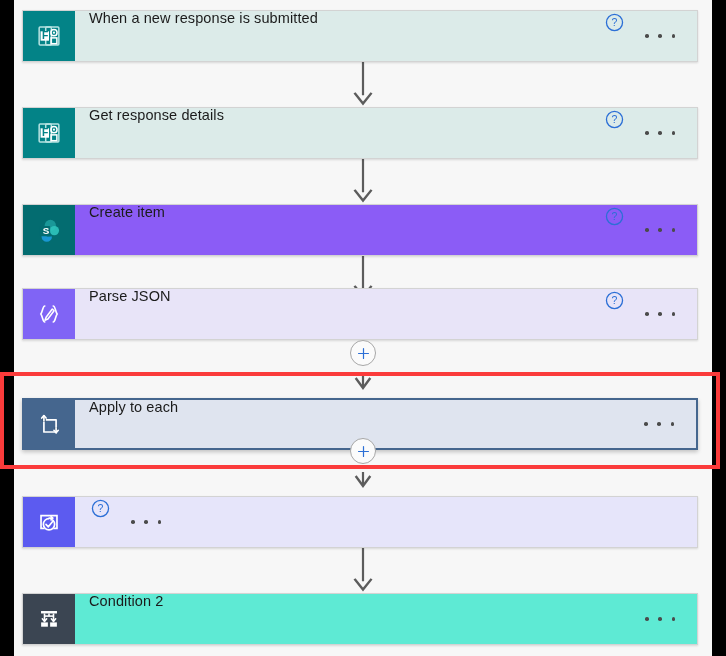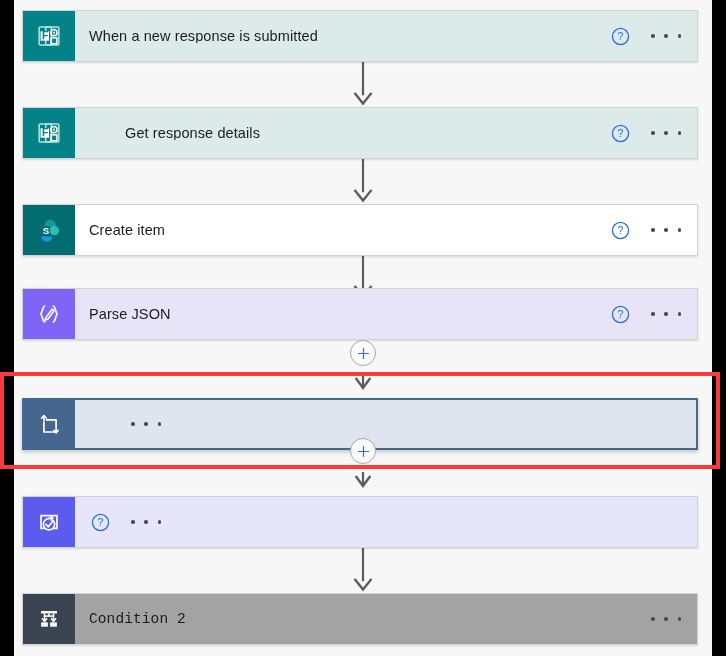--- a/index.html
+++ b/index.html
@@ -49,23 +49,22 @@
     justify-content: center;
     color: #ffffff;
   }
   .card.selected .card-icon {
     width: 51px;
     min-width: 51px;
   }
   .card-body {
     flex: 1;
     display: flex;
-    align-items: center;
     padding-left: 14px;
-    padding-right: 4px;
+    padding-right: 10px;
     min-width: 0;
   }
   .card-title {
     flex: 1;
     font-size: 14.5px;
     color: #1b1b1b;
     letter-spacing: 0.1px;
     white-space: nowrap;
     overflow: hidden;
     text-overflow: ellipsis;
@@ -240,21 +239,21 @@
         <svg class="ic-forms" viewBox="0 0 32 32" width="30" height="30">
     <rect x="5.5" y="6.5" width="13" height="19" rx="1" fill="none" stroke="#b7e3e2" stroke-width="1.6"></rect>
     <rect x="12.5" y="6.5" width="14" height="19" rx="1" fill="none" stroke="#b7e3e2" stroke-width="1.6"></rect>
     <rect x="7" y="11" width="9" height="10" fill="#ffffff"></rect>
     <text x="8.6" y="19.3" font-family="Liberation Sans, sans-serif" font-size="11" font-weight="bold" fill="#038387">F</text>
     <circle cx="21.3" cy="12.4" r="3.3" fill="none" stroke="#ffffff" stroke-width="1.6"></circle>
     <circle cx="21.3" cy="12.4" r="1.1" fill="#ffffff"></circle>
     <rect x="18.2" y="18" width="6.2" height="6.2" fill="none" stroke="#ffffff" stroke-width="1.6"></rect>
   </svg>
       </div>
-      <div class="card-body" style="background: rgb(220, 235, 233); margin-left: 36px;">
+      <div class="card-body" style="background: rgb(220, 235, 233);">
         <div class="card-title">Get response details</div>
         <div class="help-icon">
           <svg class="ic-help" viewBox="0 0 24 24" width="21" height="21">
     <circle cx="12" cy="12" r="9.2" fill="none" stroke="#2c6fd6" stroke-width="1.5"></circle>
     <text x="12" y="16.4" text-anchor="middle" font-family="Liberation Sans, sans-serif" font-size="12" fill="#2c6fd6">?</text>
   </svg>
         </div>
         <div class="ellipsis">
           <i></i>
           <i></i>
@@ -265,21 +264,21 @@
     <div class="card" style="top: 204px; background: rgb(220, 231, 229); border-color: rgb(211, 211, 211);">
       <div class="card-icon" style="background: rgb(3, 108, 112);">
         <svg class="ic-sharepoint" viewBox="0 0 32 32" width="30" height="30">
     <circle cx="17.4" cy="11.1" r="6.0" fill="#1b9b9b" opacity="0.95"></circle>
     <circle cx="21.7" cy="16.6" r="5.0" fill="#2fc4bd" opacity="0.9"></circle>
     <path d="M13.6 17.4a5.6 5.6 0 1 0 5.6 5.6h-5.6z" fill="#1a9ad7" opacity="0.95"></path>
     <rect x="6.2" y="11.6" width="11" height="11" rx="1" fill="#036c70"></rect>
     <text x="9.2" y="20" font-family="Liberation Sans, sans-serif" font-size="10.5" font-weight="bold" fill="#ffffff">S</text>
   </svg>
       </div>
-      <div class="card-body" style="background: #ffffff;">
+      <div class="card-body" style="background: #8b5cf6;">
         <div class="card-title">Create item</div>
         <div class="help-icon">
           <svg class="ic-help" viewBox="0 0 24 24" width="21" height="21">
     <circle cx="12" cy="12" r="9.2" fill="none" stroke="#2c6fd6" stroke-width="1.5"></circle>
     <text x="12" y="16.4" text-anchor="middle" font-family="Liberation Sans, sans-serif" font-size="12" fill="#2c6fd6">?</text>
   </svg>
         </div>
         <div class="ellipsis">
           <i></i>
           <i></i>
@@ -316,20 +315,21 @@
     <path d="M9.5 11.5h13v13h-13z" fill="none" stroke="#ffffff" stroke-width="1.8" stroke-linejoin="round"></path>
     <path d="M9.5 13.5V8.5" fill="none" stroke="#3b5877" stroke-width="4"></path>
     <path d="M22.5 19.5v5" fill="none" stroke="#3b5877" stroke-width="4"></path>
     <path d="M9.5 12.5V7.2" fill="none" stroke="#ffffff" stroke-width="1.8" stroke-linecap="round"></path>
     <path d="M7.2 9.6l2.3-2.6 2.3 2.6" fill="none" stroke="#ffffff" stroke-width="1.8" stroke-linecap="round" stroke-linejoin="round"></path>
     <path d="M22.5 20v5.1" fill="none" stroke="#ffffff" stroke-width="1.8" stroke-linecap="round"></path>
     <path d="M20.2 22.7l2.3 2.7 2.3-2.7" fill="none" stroke="#ffffff" stroke-width="1.8" stroke-linecap="round" stroke-linejoin="round"></path>
   </svg>
       </div>
       <div class="card-body" style="background: rgb(223, 228, 239);">
+        <div class="card-title">Apply to each</div>
         <div class="help-icon"></div>
         <div class="ellipsis">
           <i></i>
           <i></i>
           <i></i>
         </div>
       </div>
     </div>
     <div class="card" style="top: 496px; background: rgb(230, 229, 250); border-color: rgb(211, 211, 211);">
       <div class="card-icon" style="background: rgb(92, 91, 240);">
@@ -363,21 +363,21 @@
     <rect x="7.5" y="7.5" width="17" height="2.6" fill="#ffffff"></rect>
     <path d="M16 10.1v2.8" stroke="#ffffff" stroke-width="1.7"></path>
     <path d="M11.2 10.1v7.4M20.8 10.1v7.4" stroke="#ffffff" stroke-width="1.7"></path>
     <path d="M11.2 12.9h9.6" stroke="#ffffff" stroke-width="1.7"></path>
     <path d="M8.9 15.8l2.3 2.8 2.3-2.8" fill="none" stroke="#ffffff" stroke-width="1.7" stroke-linecap="round" stroke-linejoin="round"></path>
     <path d="M18.5 15.8l2.3 2.8 2.3-2.8" fill="none" stroke="#ffffff" stroke-width="1.7" stroke-linecap="round" stroke-linejoin="round"></path>
     <rect x="7.6" y="19.6" width="7.2" height="4.6" fill="#ffffff"></rect>
     <rect x="17.2" y="19.6" width="7.2" height="4.6" fill="#ffffff"></rect>
   </svg>
       </div>
-      <div class="card-body" style="background: #a3a3a3; font-family: Liberation Mono, monospace;">
+      <div class="card-body" style="background: #5eead4;">
         <div class="card-title">Condition 2</div>
         <div class="help-icon"></div>
         <div class="ellipsis">
           <i></i>
           <i></i>
           <i></i>
         </div>
       </div>
     </div>
   </div>

